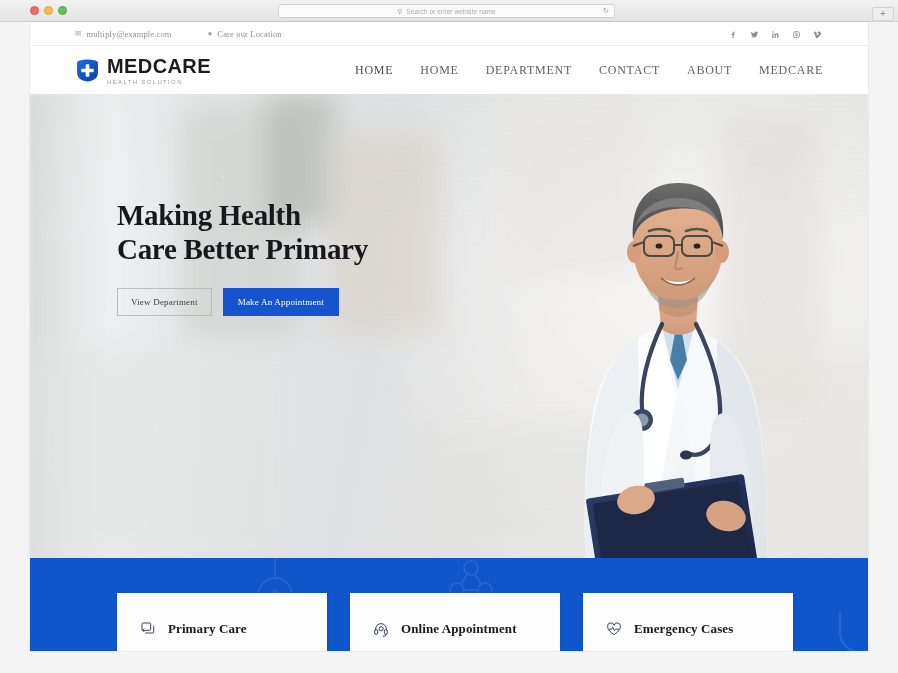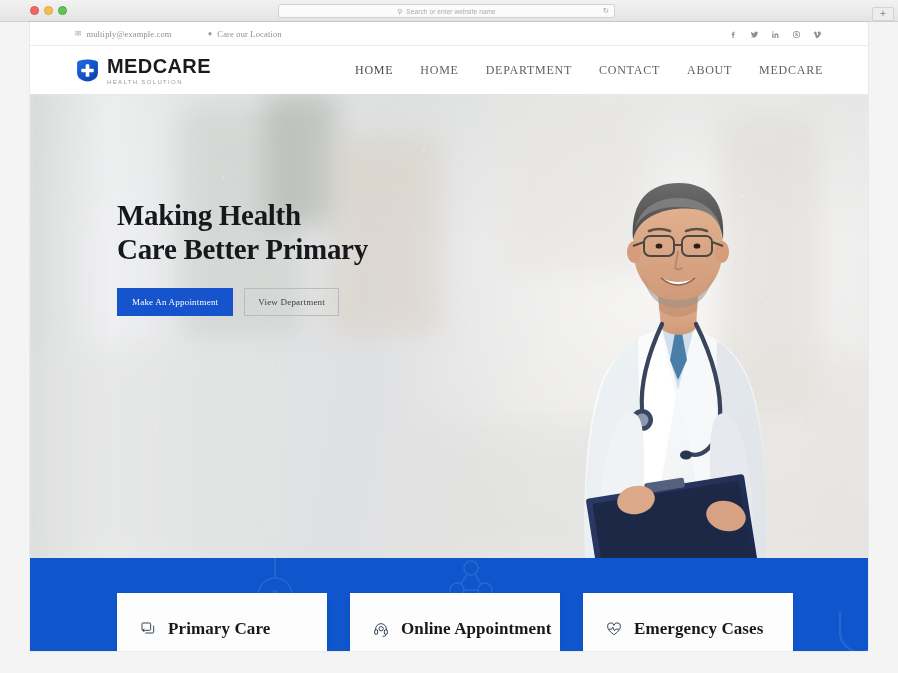--- a/index.html
+++ b/index.html
@@ -348,21 +348,21 @@
   }
   .service-icon {
     width: 17px; height: 17px;
     flex: 0 0 auto;
     display: flex; align-items: center; justify-content: center;
   }
   .service-icon svg { width: 16px; height: 16px; stroke: #22324d; fill: none; stroke-width: 1.35; }
   .service-label {
     font-family: "Liberation Serif", serif;
     font-weight: bold;
-    font-size: 17px;
+    font-size: 13px;
     color: #16181c;
     letter-spacing: 0.1px;
     white-space: nowrap;
   }
 
   
   .page-shadow-left, .page-shadow-right {
     position: absolute;
     top: 22px;
     width: 30px;
@@ -585,22 +585,22 @@
           <ellipse cx="236" cy="388" rx="20" ry="15" fill="#d7a183" transform="rotate(14 236 388)"></ellipse>
         </svg>
       </div>
 
       <div class="hero-content">
         <h1 class="hero-title">
           <span>Making Health</span><br>
           <span>Care Better Primary</span>
         </h1>
         <div class="hero-actions">
+          <button class="btn btn-outline">View Department</button>
           <button class="btn btn-primary">Make An Appointment</button>
-          <button class="btn btn-outline">View Department</button>
         </div>
       </div>
     </div>
 
     <div class="services-band">
       <svg class="band-watermark wm-1" viewBox="0 0 60 60">
         <path d="M30 6 v22 M30 28 C22 28 14 34 13 44 C12 52 18 56 24 54 C28 52 29 46 29 40 M30 28 C38 28 46 34 47 44 C48 52 42 56 36 54 C32 52 31 46 31 40" stroke-width="1.6"></path>
       </svg>
       <svg class="band-watermark wm-2" viewBox="0 0 52 52">
         <circle cx="26" cy="12" r="7" stroke-width="1.6"></circle>

